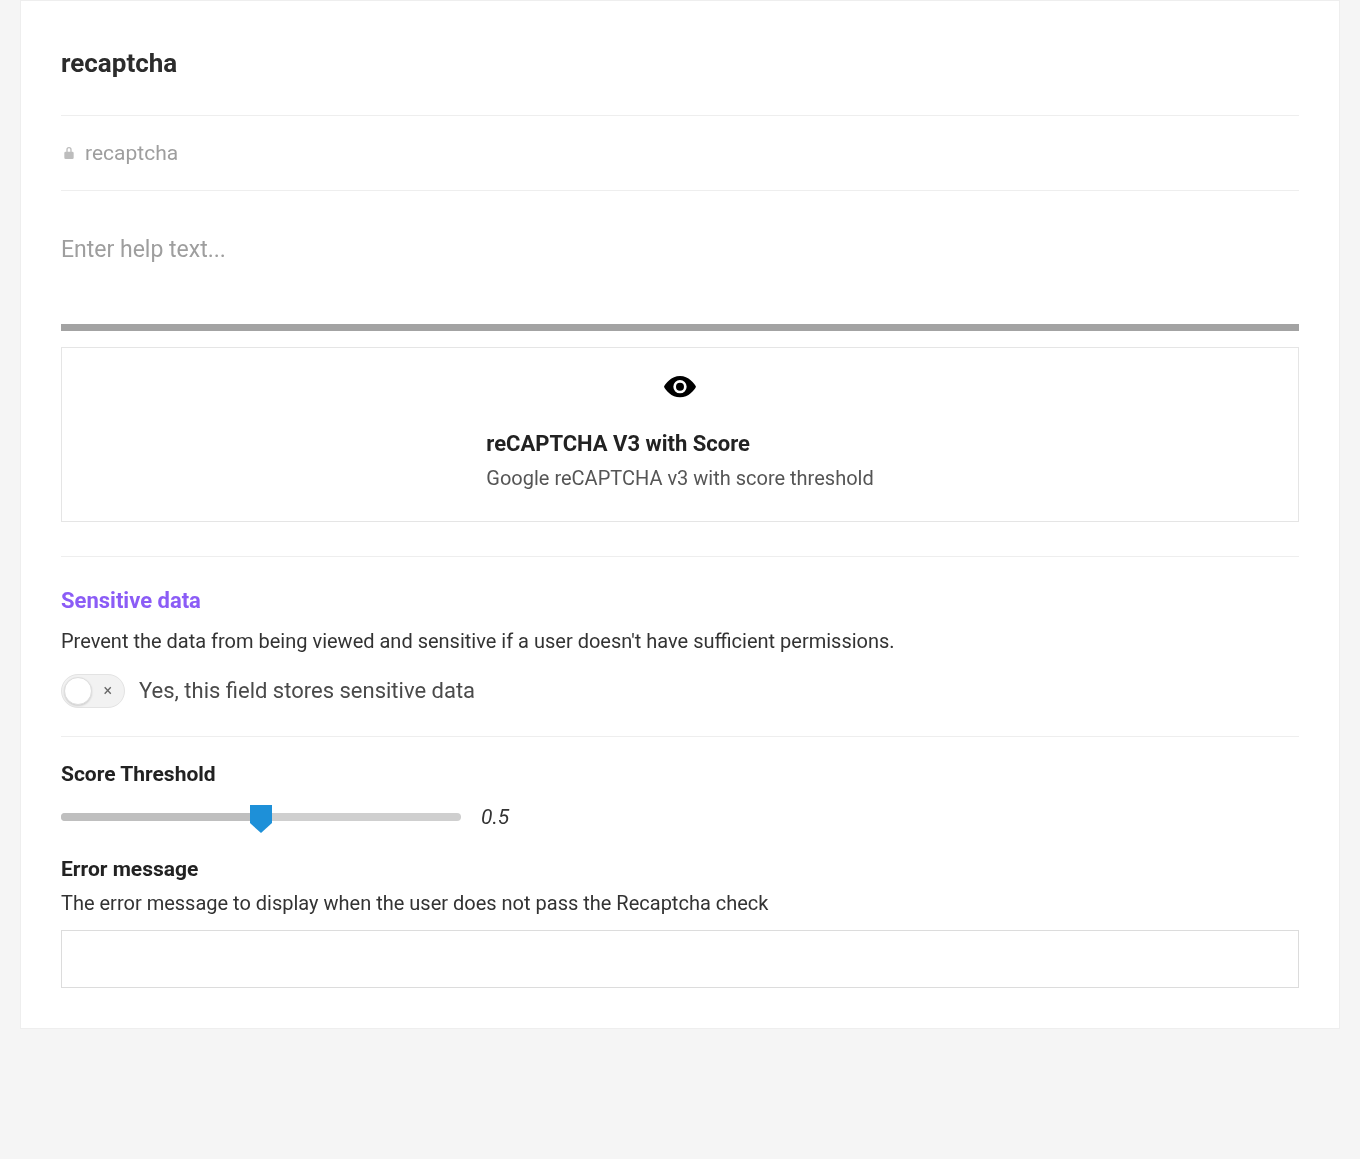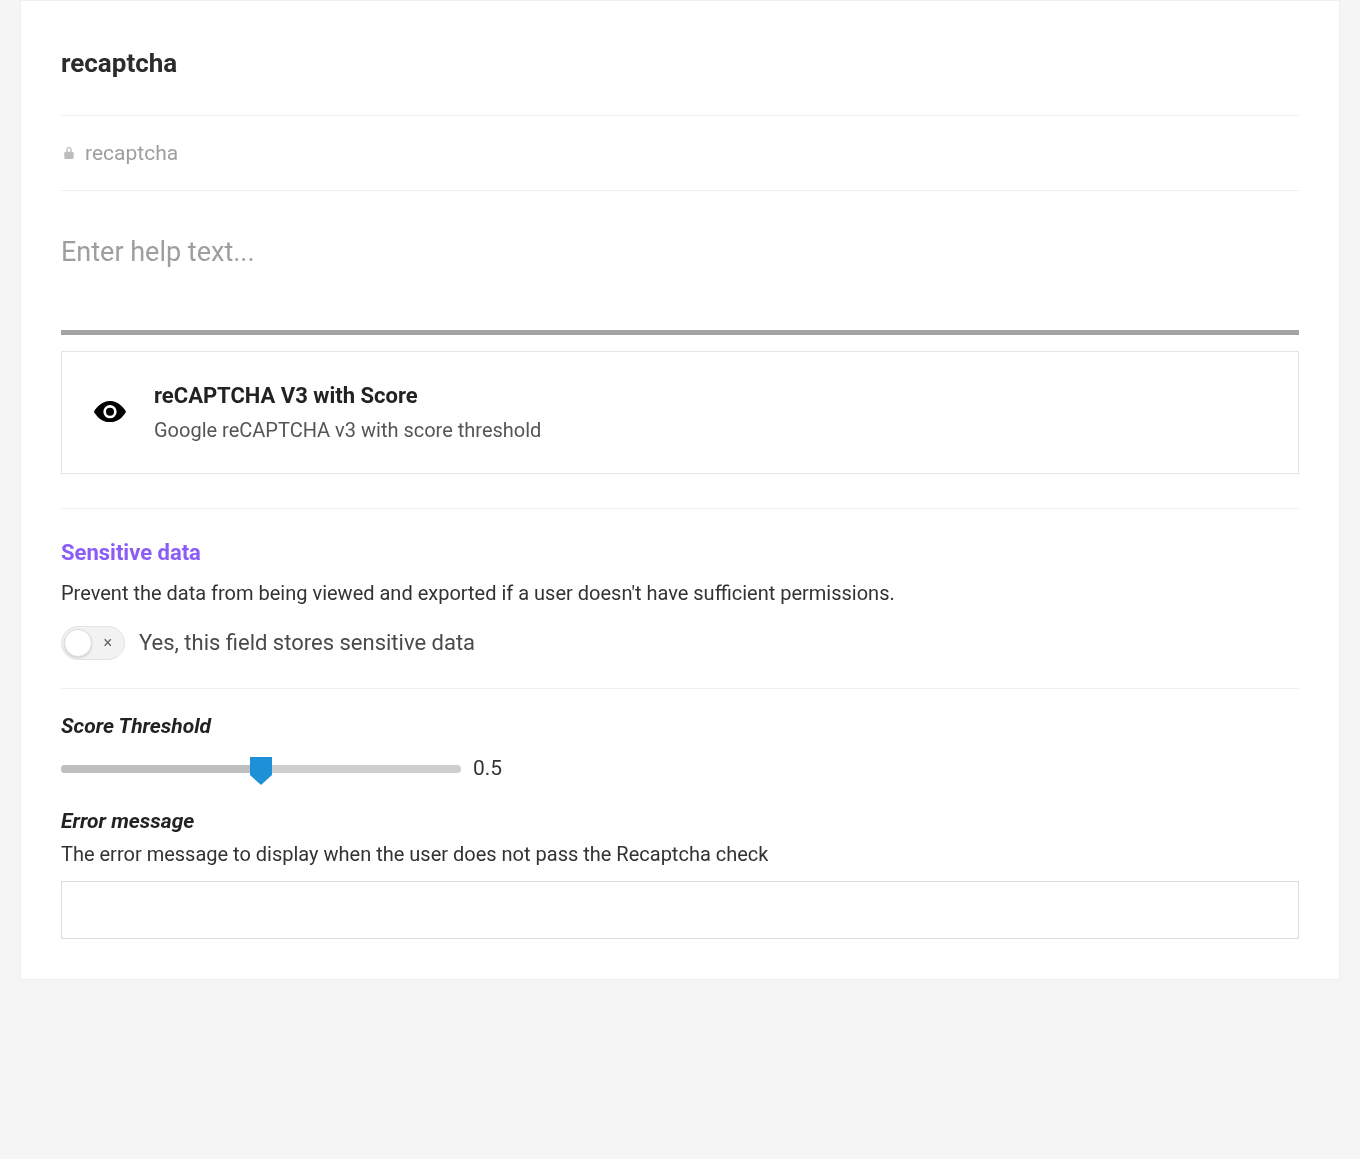--- a/index.html
+++ b/index.html
@@ -31,31 +31,32 @@
     display: flex;
     align-items: center;
     gap: 8px;
     color: #9e9e9e;
     font-size: 21px;
   }
   .locked-id svg { width: 16px; height: 16px; display: block; }
   .help-text {
     padding: 42px 0 58px 0;
     color: #9e9e9e;
-    font-size: 27px;
-    border-bottom: 5px solid #a3a3a3;
+    font-size: 23px;
+    border-bottom: 7px solid #a3a3a3;
   }
   .field-type-card {
     margin-top: 16px;
     border: 1px solid #e5e5e5;
     background: #fff;
     padding: 28px 32px;
     display: flex;
     align-items: center;
     gap: 28px;
+    flex-direction: column;
   }
   .field-type-card .icon { flex: 0 0 auto; width: 32px; height: 24px; color: #000; }
   .field-type-card .title { font-weight: 700; font-size: 22px; color: #222; }
   .field-type-card .subtitle { font-size: 20px; color: #555; margin-top: 4px; }
   .hr { border: none; border-top: 1px solid #eee; margin: 34px 0 28px 0; }
   .section-title { font-weight: 700; font-size: 22px; color: #8b5cf6; margin: 28px 0 10px 0; }
   .section-desc { font-size: 20px; color: #333; margin-bottom: 18px; }
   .toggle-row { display: flex; align-items: center; gap: 14px; color: #4a4a4a; font-size: 22px; padding-bottom: 28px; border-bottom: 1px solid #eee; }
   .toggle {
     position: relative;
@@ -68,23 +69,23 @@
   .toggle .knob {
     position: absolute; left: 2px; top: 2px;
     width: 28px; height: 28px; border-radius: 50%;
     background: #fff; border: 1px solid #ddd;
     box-shadow: 0 1px 2px rgba(0,0,0,0.15);
   }
   .toggle .state {
     position: absolute; right: 12px; top: 50%; transform: translateY(-50%);
     font-size: 16px; color: #666;
   }
-  .field-label { font-weight: 700; font-size: 21px; color: #222; margin-top: 22px; font-style: italic; }
+  .field-label { font-weight: 700; font-size: 21px; color: #222; margin-top: 22px; }
   .field-desc  { font-size: 20px; color: #333; margin-top: 4px; }
-  .slider-wrap { display: flex; align-items: center; gap: 12px; margin-top: 12px; }
+  .slider-wrap { display: flex; align-items: center; gap: 20px; margin-top: 12px; font-style: italic; }
   .slider-track {
     position: relative; width: 400px; height: 8px;
     background: #cfcfcf; border-radius: 4px;
   }
   .slider-track::before {
     content:""; position:absolute; left:0; right:0; top:3px; height:2px; background:#cfcfcf;
   }
   .slider-fill {
     position: absolute; left:0; top:0; bottom:0;
     width: 50%;
@@ -127,21 +128,21 @@
     </span>
     <div>
       <div class="title">reCAPTCHA V3 with Score</div>
       <div class="subtitle">Google reCAPTCHA v3 with score threshold</div>
     </div>
   </div>
 
   <hr class="hr">
 
   <div class="section-title">Sensitive data</div>
-  <div class="section-desc">Prevent the data from being viewed and exported if a user doesn't have sufficient permissions.</div>
+  <div class="section-desc">Prevent the data from being viewed and sensitive if a user doesn't have sufficient permissions.</div>
 
   <div class="toggle-row">
     <div class="toggle">
       <div class="knob"></div>
       <div class="state">×</div>
     </div>
     <span>Yes, this field stores sensitive data</span>
   </div>
 
 

